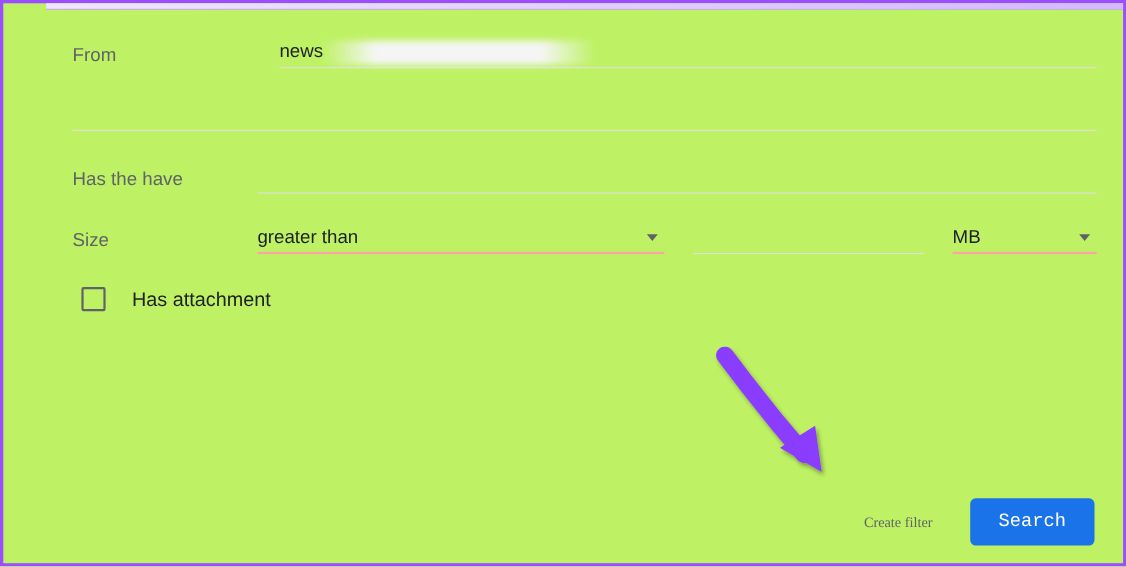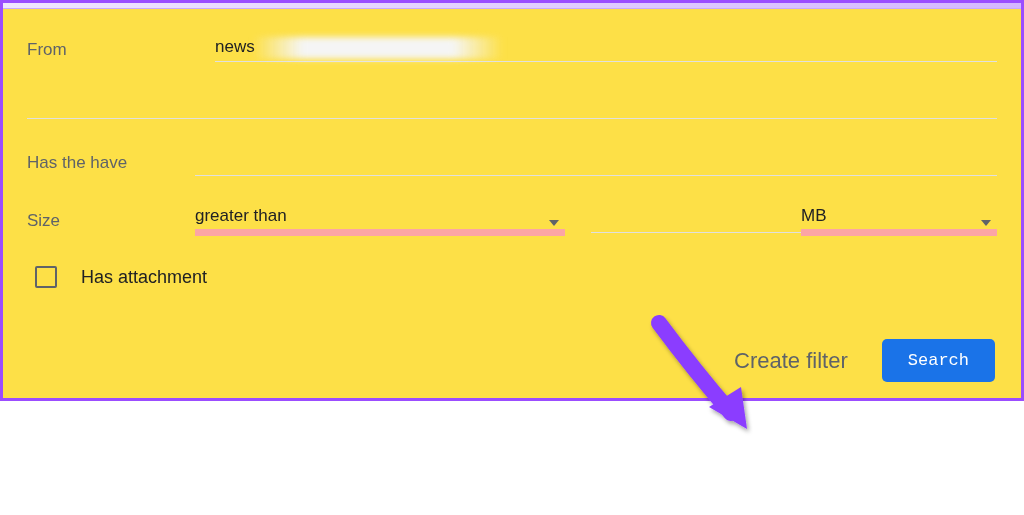--- a/index.html
+++ b/index.html
@@ -10,23 +10,24 @@
     body {
       font-family: Arial, Helvetica, sans-serif;
       background: #fff;
       width: 1024px;
       height: 515px;
       position: relative;
     }
     .frame {
       border: 3px solid #9b4dff;
       width: 1024px;
-      height: 401px;
+      height: 515px;
       position: relative;
-      background: #fde047;
+      background: #bef264;
+      padding-left: 39px;
     }
     .topbar {
       height: 6px;
       background: linear-gradient(to right, #f0e6ff, #d4b8ff);
       border-bottom: 1px solid #c9a9ff;
     }
     .form-area {
       padding: 28px 24px 0 24px;
     }
     .field-row {
@@ -71,23 +72,23 @@
       font-size: 17px;
       color: #202124;
     }
     .size-row {
       display: flex;
       align-items: center;
       margin-bottom: 30px;
     }
     .select-wrap {
       position: relative;
-      border-bottom: 7px solid #fca5a5;
-      display: flex;
-      align-items: flex-end;
+      border-bottom: 2px solid #fca5a5;
+      display: flex;
+      align-items: center;
       justify-content: space-between;
       padding-bottom: 3px;
       cursor: pointer;
     }
     .select-wrap.comparator {
       width: 370px;
     }
     .select-value {
       font-size: 17px;
       color: #202124;
@@ -107,20 +108,21 @@
       padding-bottom: 3px;
     }
     .size-number {
       width: 100%;
       border: none;
       outline: none;
       font-size: 17px;
       background: transparent;
     }
     .select-wrap.unit {
+      margin-left: 26px;
       flex: 1;
     }
     .attachment-row {
       display: flex;
       align-items: center;
       margin-top: 24px;
       margin-left: 8px;
     }
     .checkbox {
       width: 22px;
@@ -136,26 +138,27 @@
     }
     .footer {
       position: absolute;
       right: 26px;
       bottom: 16px;
       display: flex;
       align-items: center;
       gap: 28px;
     }
     .create-filter {
-      font-size: 22px;
+      font-size: 13px;
       color: #5f6368;
       background: none;
       border: none;
       cursor: pointer;
       padding: 8px 6px;
+      font-family: Liberation Serif, serif;
     }
     .search-btn {
       background: #1a73e8;
       color: #fff;
       font-size: 17px;
       border: none;
       border-radius: 5px;
       padding: 12px 26px;
       cursor: pointer;
       font-family: Liberation Mono, monospace;

